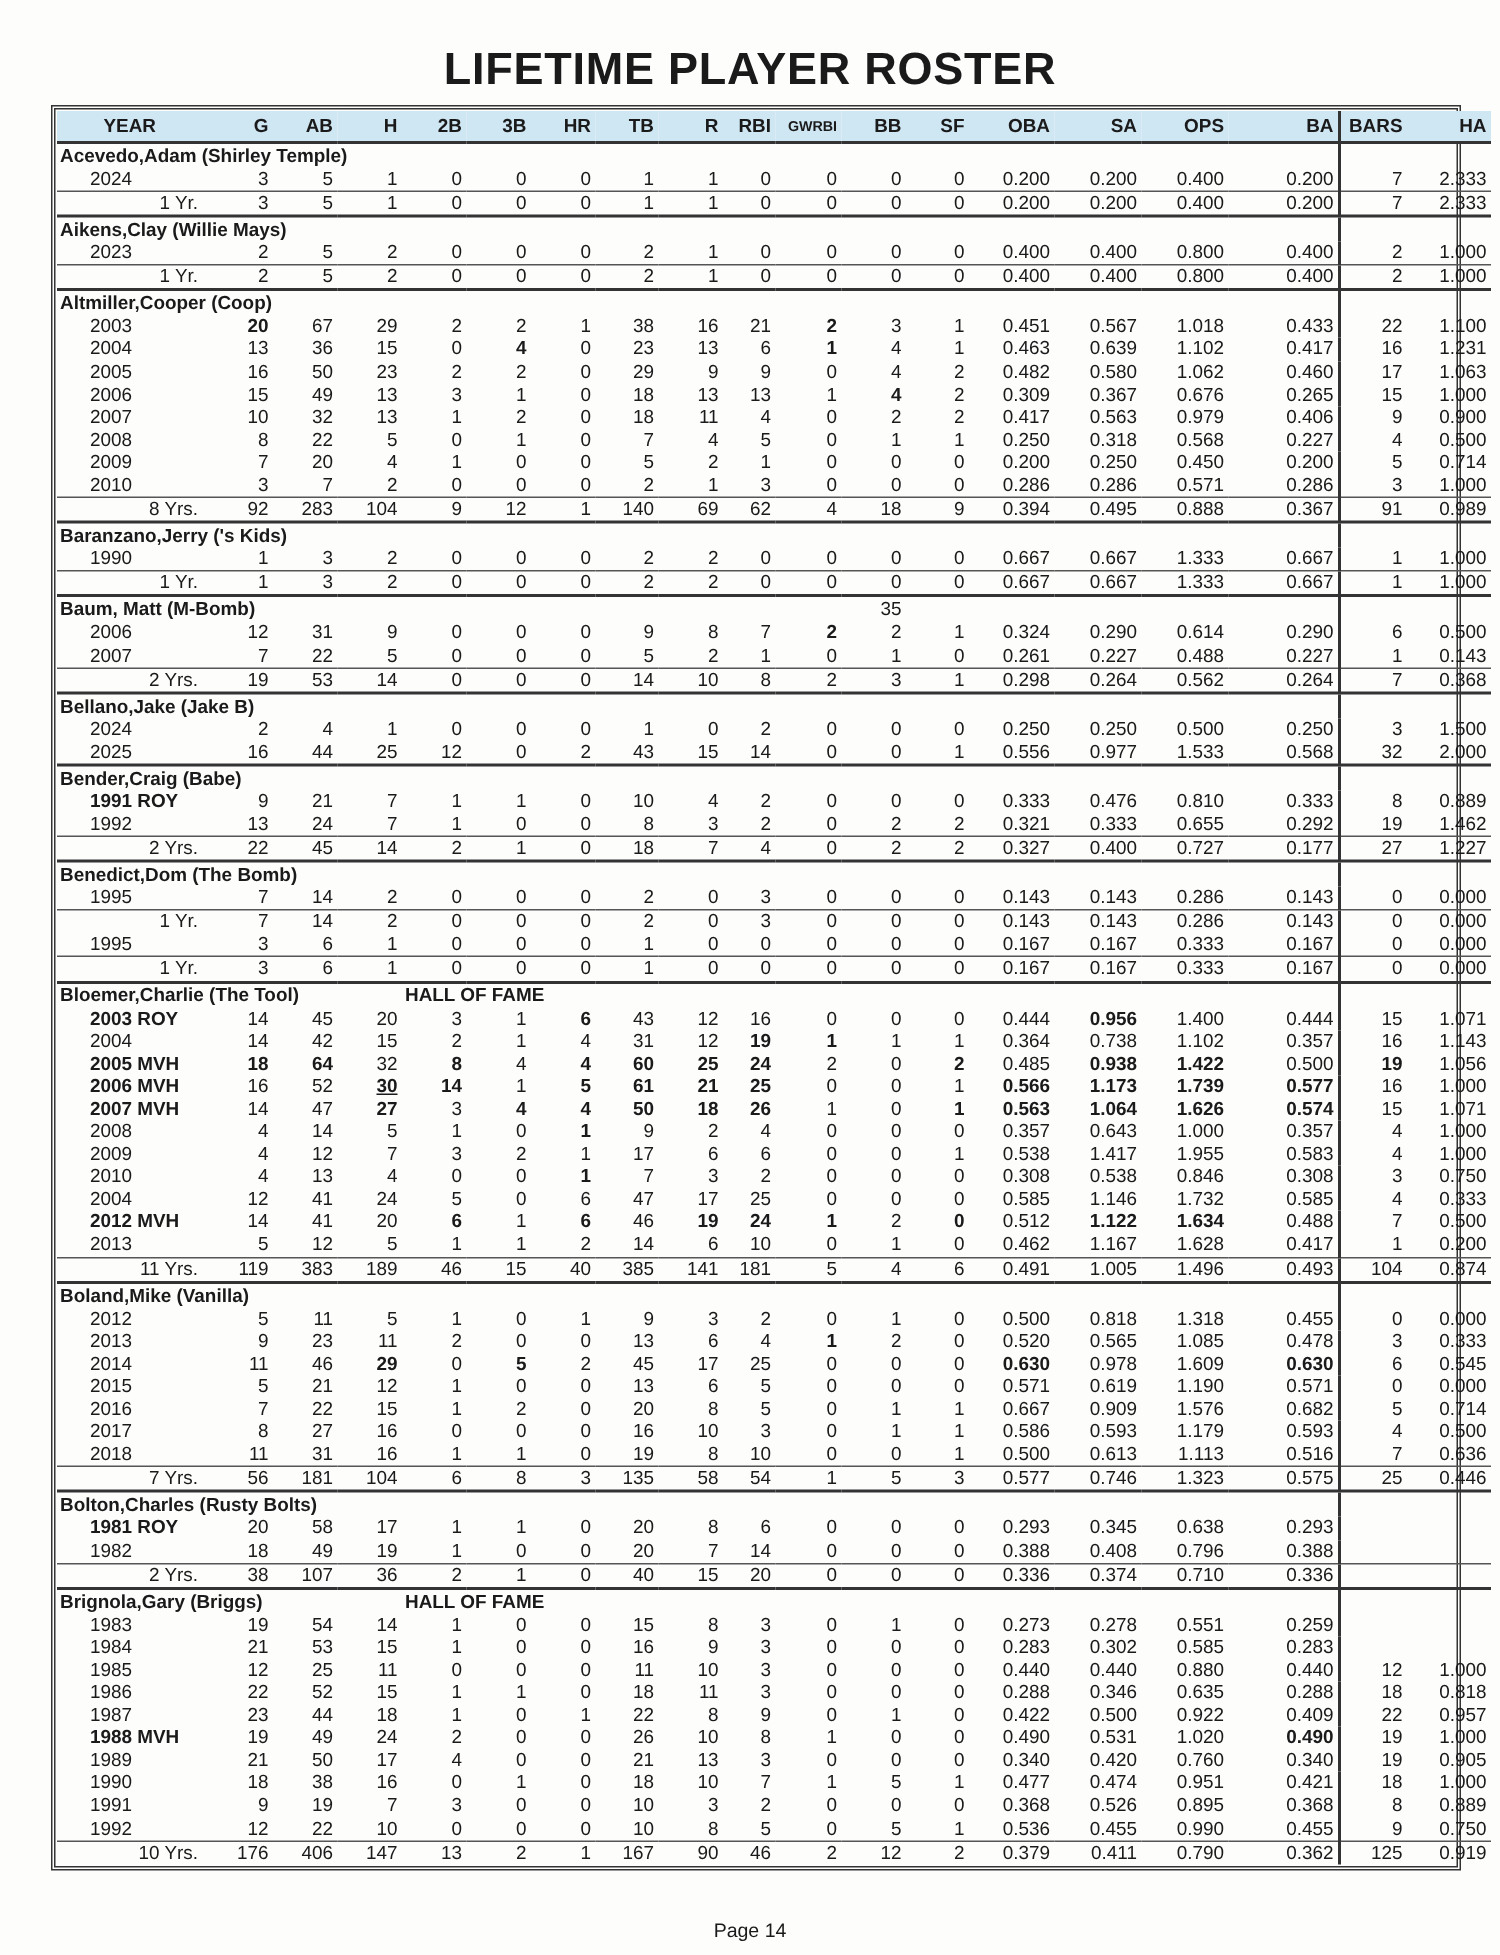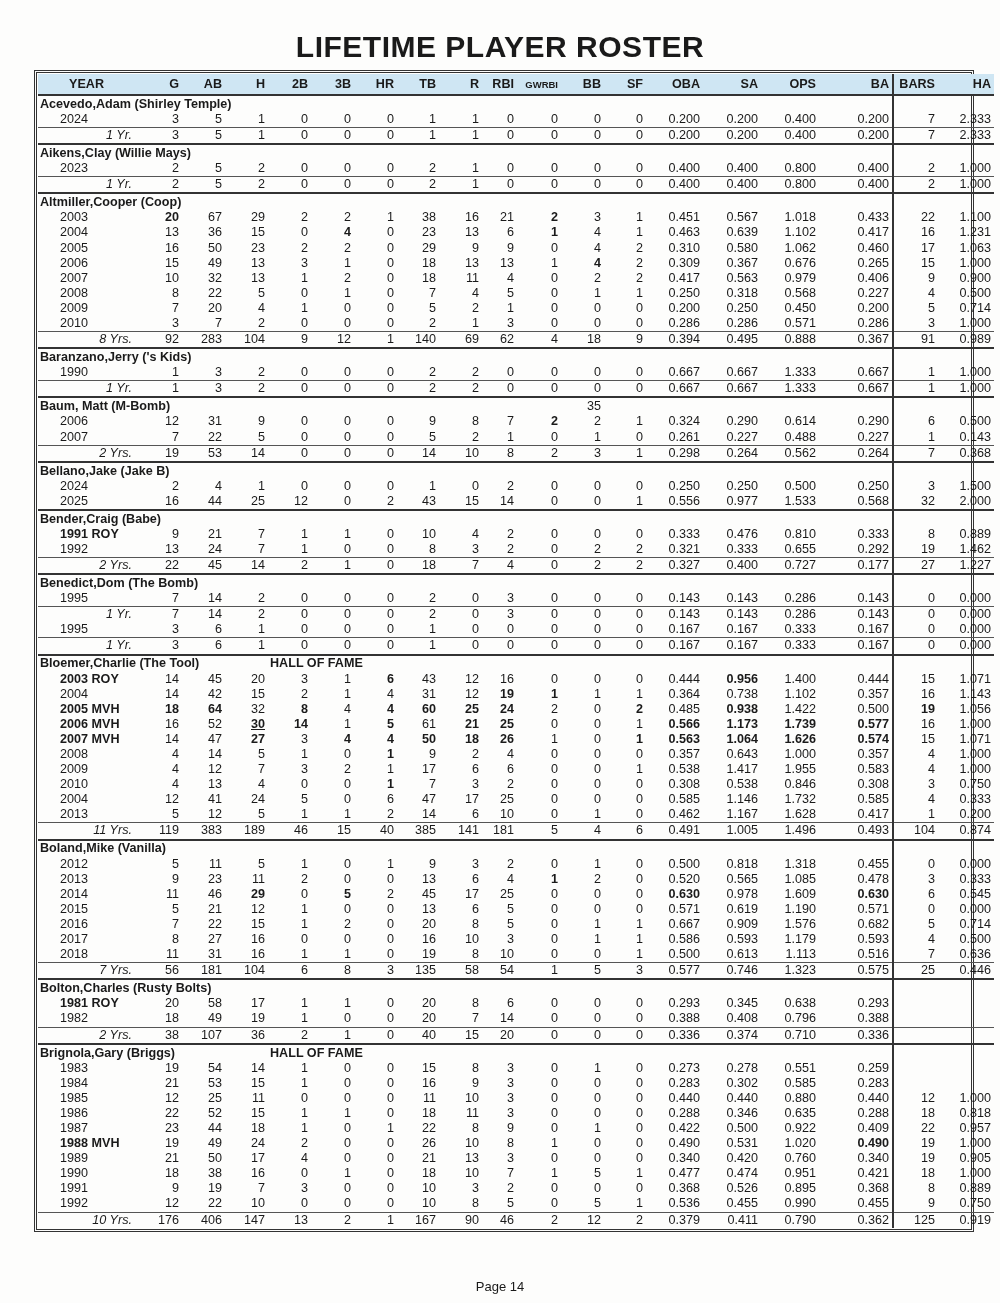--- a/index.html
+++ b/index.html
@@ -5,21 +5,21 @@
   html, body { margin:0; padding:0; background:#fdfdfc; }
   body { width:1000px; height:1303px; position:relative; font-family:"Liberation Sans", sans-serif; color:#1a1a1a; overflow:hidden; }
   .title { position:absolute; top:30px; left:0; width:1000px; text-align:center; font-size:30px; font-weight:bold; letter-spacing:0.5px; }
   .frame { position:absolute; left:34px; top:70px; width:932px; border:3px double #333; padding:1px; }
   table { border-collapse:collapse; width:100%; table-layout:fixed; font-size:12.6px; line-height:15.1px; }
   th { background:#cfe6f3; font-weight:bold; text-align:right; padding:1px 3px 0 0; border-bottom:2px solid #333; height:19px; }
   th.c-year { text-align:center; }
   th.c-gwrbi { font-size:9.5px; }
   td { text-align:right; padding:0 3px 0 0; white-space:nowrap; }
   td.yr { text-align:left; padding-left:22px; }
-  td.yr.tot { padding-left:0; text-align:right; padding-right:6px;font-style:italic; }
+  td.yr.tot { padding-left:0; text-align:right; padding-right:6px; }
   td.yr.award { font-weight:bold; }
   .sep { border-left:2px solid #333; }
   tr.name td { text-align:left; font-weight:bold; padding-left:2px; border-top:2px solid #333; height:16px; vertical-align:bottom; }
   tr.name td.hof { text-align:left; font-weight:bold; }
   tr.tot td { border-top:1px solid #555; }
   .page { position:absolute; top:1279px; left:0; width:1000px; text-align:center; font-size:13px; }
 </style>
 </head>
 <body>
 
@@ -229,21 +229,21 @@
           <td>23</td>
           <td>2</td>
           <td>2</td>
           <td>0</td>
           <td>29</td>
           <td>9</td>
           <td>9</td>
           <td>0</td>
           <td>4</td>
           <td>2</td>
-          <td>0.310</td>
+          <td>0.482</td>
           <td>0.580</td>
           <td>1.062</td>
           <td>0.460</td>
           <td class="sep">17</td>
           <td>1.063</td>
         </tr>
         <tr>
           <td class="yr">2006</td>
           <td>15</td>
           <td>49</td>
@@ -762,34 +762,34 @@
           <td>4</td>
           <td style="font-weight: bold;">4</td>
           <td style="font-weight: bold;">60</td>
           <td style="font-weight: bold;">25</td>
           <td style="font-weight: bold;">24</td>
           <td>2</td>
           <td>0</td>
           <td style="font-weight: bold;">2</td>
           <td>0.485</td>
           <td style="font-weight: bold;">0.938</td>
-          <td style="font-weight: normal;">1.422</td>
+          <td style="font-weight: bold;">1.422</td>
           <td>0.500</td>
           <td class="sep" style="font-weight: bold;">19</td>
           <td>1.056</td>
         </tr>
         <tr>
           <td class="yr award">2006 MVH</td>
           <td>16</td>
           <td>52</td>
           <td style="font-weight: bold; text-decoration: underline;">30</td>
           <td style="font-weight: bold;">14</td>
           <td>1</td>
           <td style="font-weight: bold;">5</td>
-          <td style="font-weight: normal; margin-top: 28px;">61</td>
+          <td style="font-weight: bold; margin-top: 28px;">61</td>
           <td style="font-weight: bold;">21</td>
           <td style="font-weight: bold;">25</td>
           <td>0</td>
           <td>0</td>
           <td>1</td>
           <td style="font-weight: bold;">0.566</td>
           <td style="font-weight: bold;">1.173</td>
           <td style="font-weight: bold;">1.739</td>
           <td style="font-weight: bold;">0.577</td>
           <td class="sep">16</td>
@@ -892,20 +892,41 @@
           <td>25</td>
           <td>0</td>
           <td>0</td>
           <td>0</td>
           <td>0.585</td>
           <td>1.146</td>
           <td>1.732</td>
           <td>0.585</td>
           <td class="sep">4</td>
           <td>0.333</td>
+        </tr>
+        <tr>
+          <td class="yr award">2012 MVH</td>
+          <td>14</td>
+          <td>41</td>
+          <td>20</td>
+          <td style="font-weight: bold;">6</td>
+          <td>1</td>
+          <td style="font-weight: bold;">6</td>
+          <td>46</td>
+          <td style="font-weight: bold;">19</td>
+          <td style="font-weight: bold;">24</td>
+          <td style="font-weight: bold;">1</td>
+          <td>2</td>
+          <td style="font-weight: bold;">0</td>
+          <td>0.512</td>
+          <td style="font-weight: bold;">1.122</td>
+          <td style="font-weight: bold;">1.634</td>
+          <td>0.488</td>
+          <td class="sep">7</td>
+          <td>0.500</td>
         </tr>
         <tr>
           <td class="yr">2013</td>
           <td>5</td>
           <td>12</td>
           <td>5</td>
           <td>1</td>
           <td>1</td>
           <td>2</td>
           <td>14</td>

